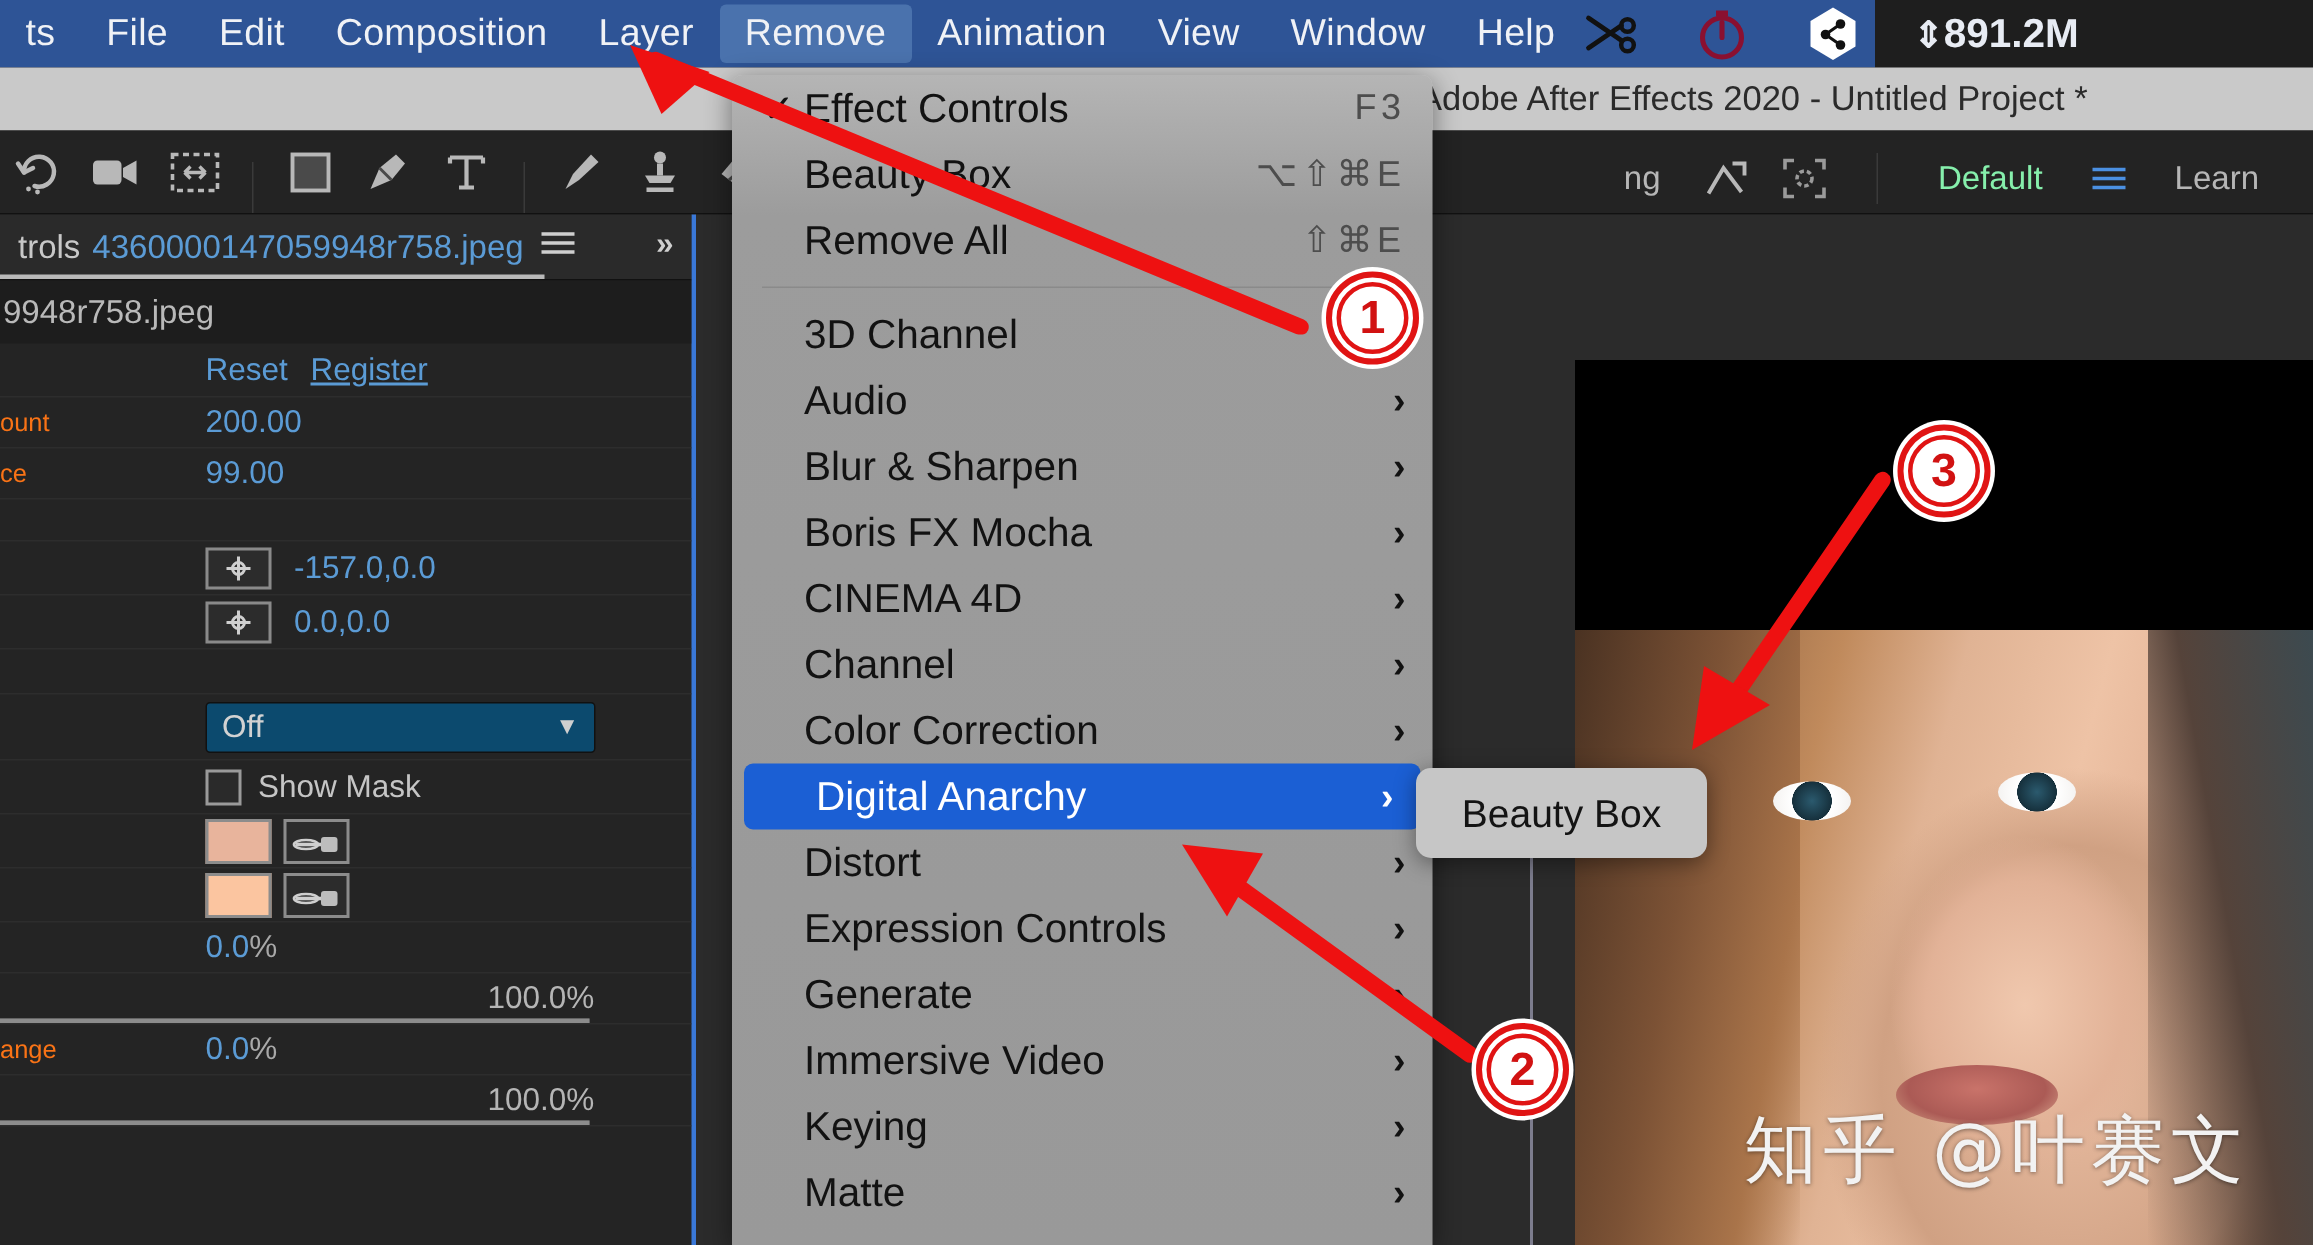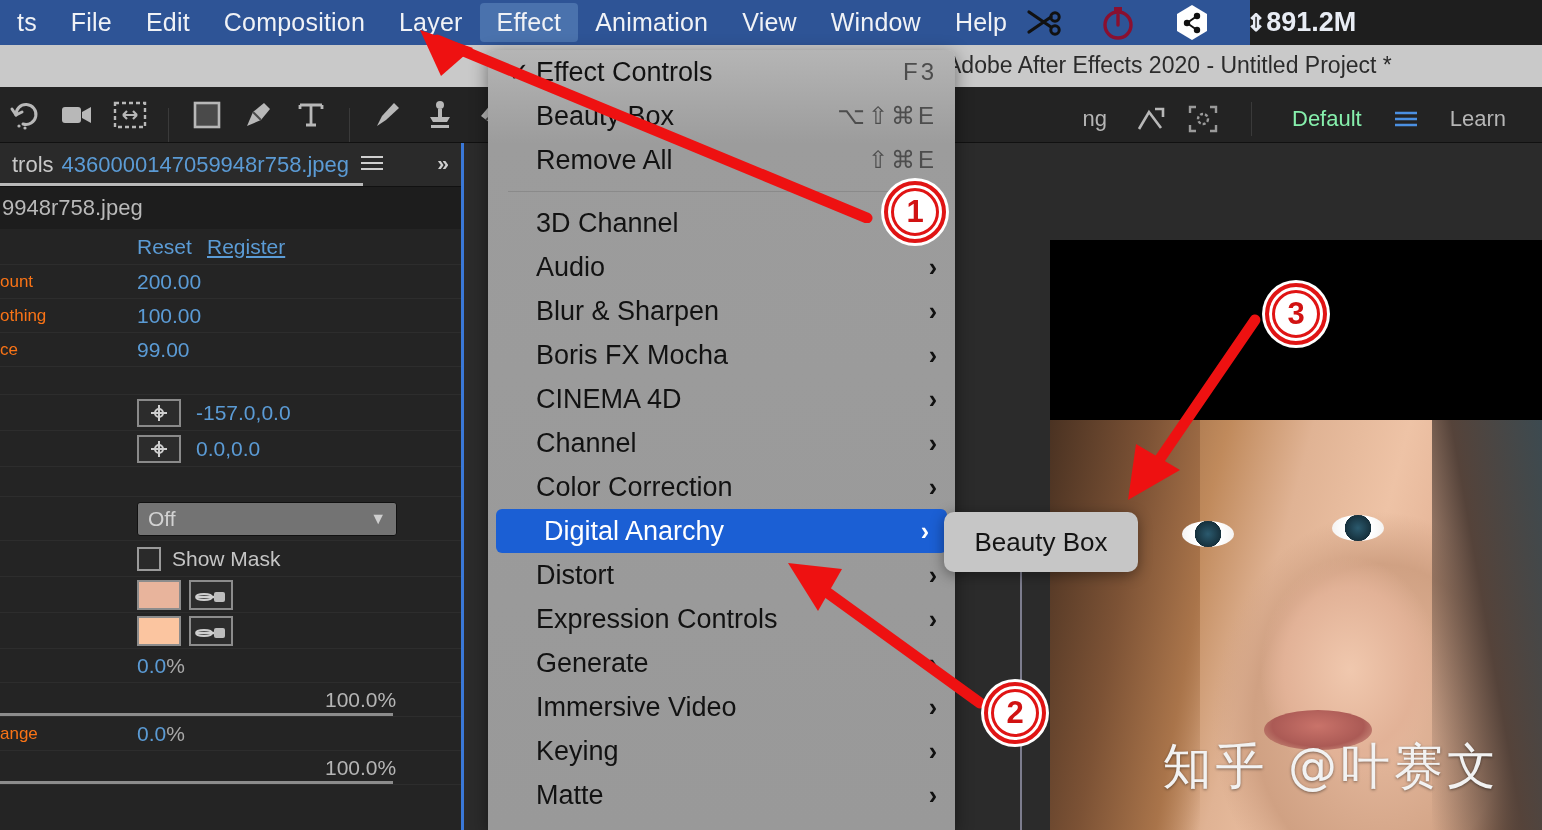--- a/index.html
+++ b/index.html
@@ -91,21 +91,21 @@
   .anchor-pt:before{ left:7px; top:0; width:2px; height:16px;}
   .anchor-pt:after{ left:0; top:7px; width:16px; height:2px;}
   .anchor-circ{
     position:absolute; left:3px; top:3px; width:10px; height:10px;
     border:2px solid #cfcfcf; border-radius:50%;
   }
   .anchor-val{ position:absolute; left:196px; font-size:21px; color:#5b9bd5;}
 
   .ec-select{
     position:absolute; left:137px; width:260px; height:34px;
-    background:#737373; border:1px solid #111; border-radius:3px;
+    background:#0c4a6e; border:1px solid #111; border-radius:3px;
     display:flex; align-items:center; padding:0 10px;
   }
   .ec-select span{ font-size:21px; color:#d2d2d2; }
   .ec-select .dd{ margin-left:auto; color:#cfcfcf; font-size:16px; }
 
   .ec-check{ position:absolute; left:137px; display:flex; align-items:center; gap:11px;}
   .ec-box{ width:24px; height:24px; border:2px solid #9a9a9a; background:#2a2a2a;}
   .ec-chklabel{ font-size:21px; color:#c5c5c5;}
 
   .swatch{
@@ -220,21 +220,21 @@
 </style>
 </head>
 <body>
 
 <div id="menubar">
   <div class="mb-item">ts</div>
   <div class="mb-item">File</div>
   <div class="mb-item">Edit</div>
   <div class="mb-item">Composition</div>
   <div class="mb-item">Layer</div>
-  <div class="mb-item active">Effect</div>
+  <div class="mb-item active">Remove</div>
   <div class="mb-item">Animation</div>
   <div class="mb-item">View</div>
   <div class="mb-item">Window</div>
   <div class="mb-item">Help</div>
 
   <div class="mb-icons">
     <div class="mb-ic">
       <svg width="38" height="34" viewBox="0 0 38 34">
         <path d="M4 6 L26 21 M4 26 L26 11" stroke="#111" stroke-width="3.2" fill="none" stroke-linecap="round"></path>
         <circle cx="30" cy="11" r="4.2" fill="none" stroke="#111" stroke-width="3"></circle>
@@ -379,24 +379,20 @@
     <div class="ec-row" style="height:36px;">
       <span class="ec-link" style="position:absolute;left:137px;">Reset</span>
       <span class="ec-link" style="position:absolute;left:207px;text-decoration:underline;">Register</span>
     </div>
 
     <div class="ec-row">
       <span class="ec-label">ount</span>
       <span class="ec-val">200.00</span>
     </div>
     <div class="ec-row">
-      <span class="ec-label">othing</span>
-      <span class="ec-val">100.00</span>
-    </div>
-    <div class="ec-row">
       <span class="ec-label">ce</span>
       <span class="ec-val">99.00</span>
     </div>
 
     <div class="ec-row" style="height:28px;"></div>
 
     <div class="ec-row" style="height:36px;">
       <span class="anchor-btn">
         <span class="anchor-pt">
             <span class="anchor-circ"></span>

